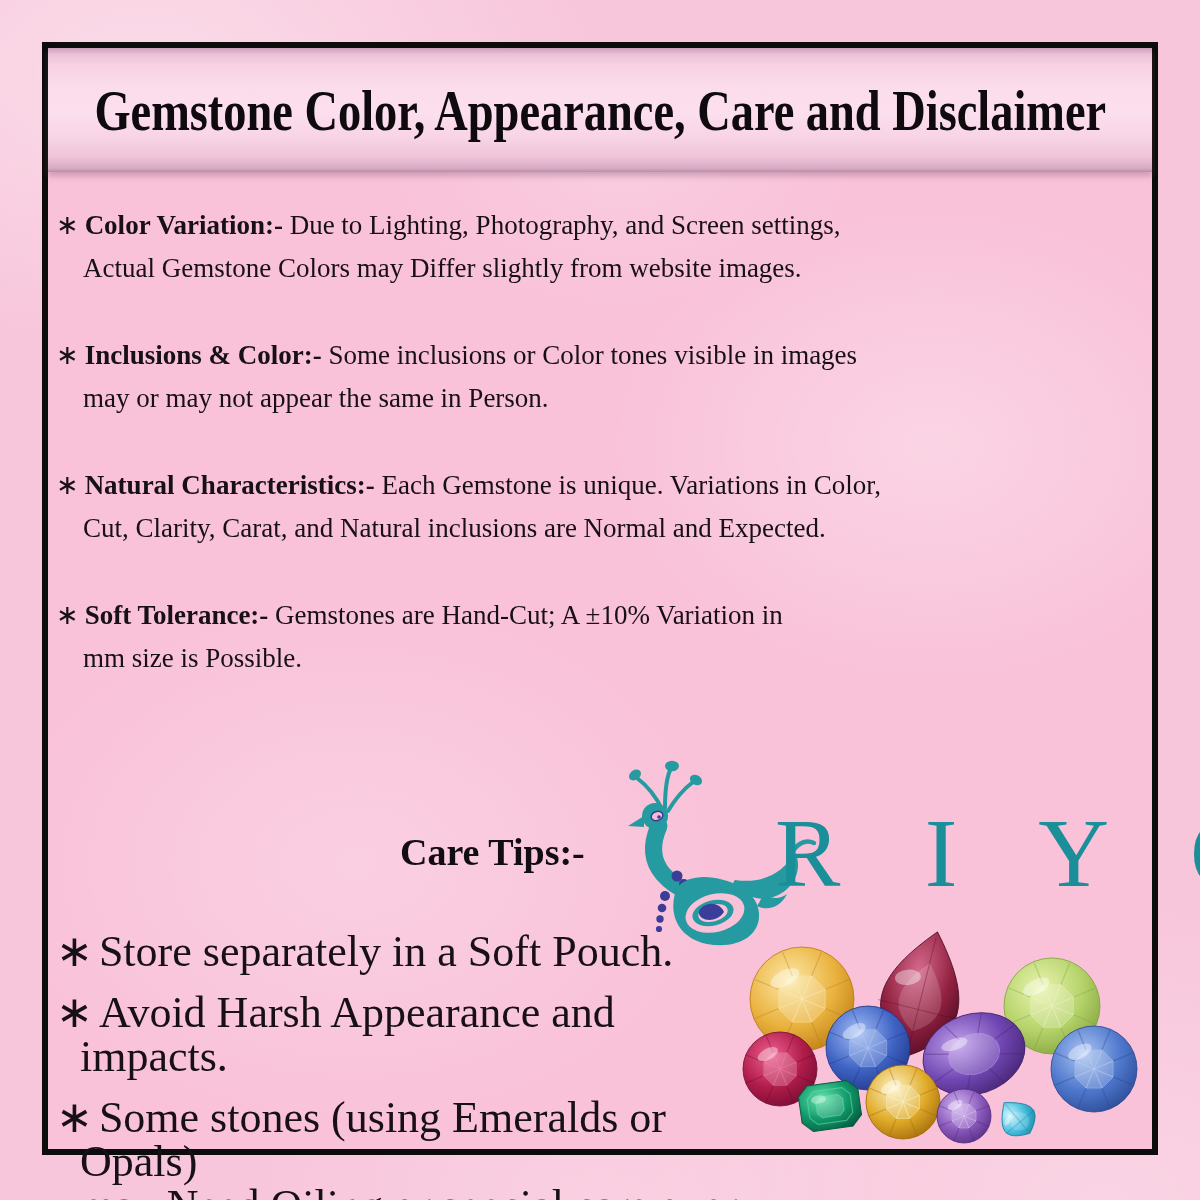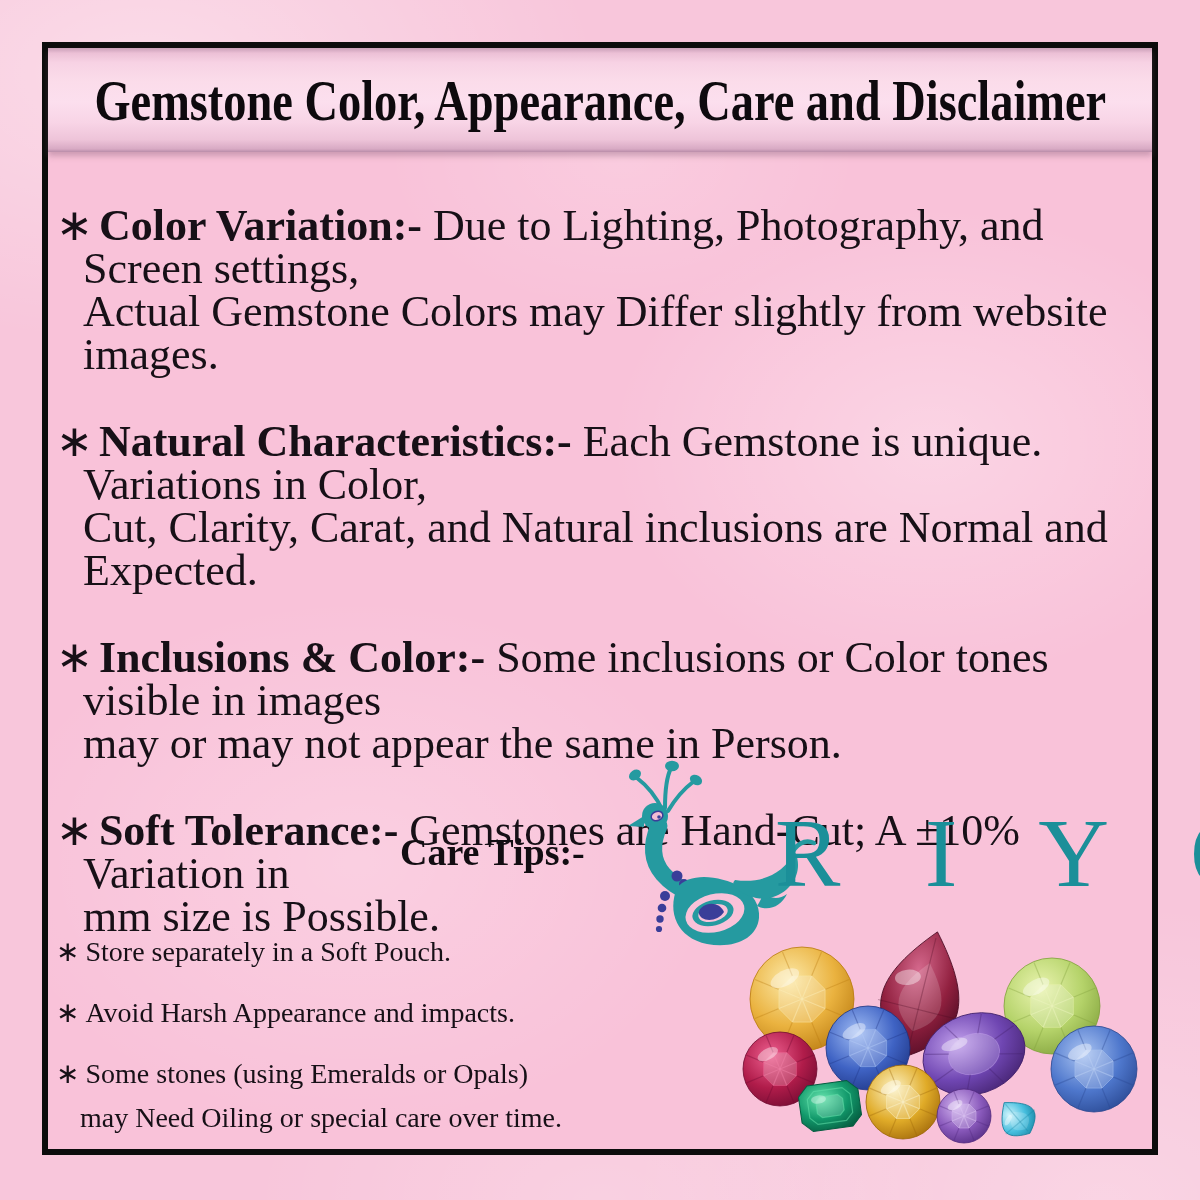--- a/index.html
+++ b/index.html
@@ -15,70 +15,70 @@
   .frame{
     position:absolute;left:42px;top:42px;width:1104px;height:1101px;
     border:6px solid #0c0c0c;
     background:
       radial-gradient(ellipse 460px 340px at 80% 36%, rgba(255,255,255,.30), rgba(255,255,255,0) 70%),
       radial-gradient(ellipse 520px 380px at 28% 74%, rgba(255,255,255,.22), rgba(255,255,255,0) 70%),
       radial-gradient(ellipse 340px 220px at 52% 10%, rgba(255,255,255,.16), rgba(255,255,255,0) 70%),
       #f9c2d9;
   }
   .band{
-    position:absolute;left:0;top:0;right:0;height:104px;
+    position:absolute;left:0;top:0;right:0;height:124px;
     display:flex;align-items:center;justify-content:center;
     background:linear-gradient(180deg,#c99fb7 0%,#ecc0d6 5%,#f7d2e4 14%,#fbdcea 32%,#fcdfee 52%,#f8d4e6 72%,#eec4d9 88%,#d8aac4 97%,#b98ca9 100%);
     box-shadow:0 4px 6px rgba(120,80,105,.35);
   }
   .title{
     font-size:58px;font-weight:bold;color:#0e0a0e;white-space:nowrap;
     transform:scaleX(.8);transform-origin:center;letter-spacing:0;
   }
   .bullets{position:absolute;left:8px;top:156px;width:1084px;}
   .bullet{
-    font-size:44px;line-height:43px;color:#171017;
+    font-size:27px;line-height:43px;color:#171017;
     padding-left:27px;text-indent:-27px;margin:0 0 44px 0;
   }
   .bullet .rest,.tip .rest{white-space:pre-wrap;}
   .bullet b{font-weight:bold;}
   .ast{display:inline-block;text-indent:0;margin-right:6px;}
   .care-heading{
     position:absolute;left:352px;top:782px;font-size:38px;font-weight:bold;color:#120d12;white-space:nowrap;
   }
   .riyo{
     position:absolute;left:727px;top:752px;font-size:98px;line-height:1.1;
     color:#1b8f99;letter-spacing:30px;white-space:nowrap;
   }
   .peacock{position:absolute;left:567px;top:706px;width:240px;height:204px;}
   .tips{position:absolute;left:8px;top:882px;width:700px;}
   .tip{
-    font-size:28px;line-height:44px;color:#171017;
+    font-size:44px;line-height:44px;color:#171017;
     padding-left:24px;text-indent:-24px;margin:0 0 17px 0;
   }
   .gems{position:absolute;left:692px;top:876px;width:430px;height:230px;}
 </style>
 </head>
 <body>
 
 <div class="frame">
 
   <div class="band">
     <div class="title">Gemstone Color, Appearance, Care and Disclaimer</div>
   </div>
 
   <div class="bullets">
   <p class="bullet"><span class="ast">∗</span><b class="lead">Color Variation:-</b> <span class="rest">Due to Lighting, Photography, and Screen settings,
 Actual Gemstone Colors may Differ slightly from website images.</span></p>
 
+  <p class="bullet"><span class="ast">∗</span><b class="lead">Inclusions &amp; Color:-</b> <span class="rest">Some inclusions or Color tones visible in images
+may or may not appear the same in Person.</span></p>
+
   <p class="bullet"><span class="ast">∗</span><b class="lead">Natural Characteristics:-</b> <span class="rest">Each Gemstone is unique. Variations in Color,
 Cut, Clarity, Carat, and Natural inclusions are Normal and Expected.</span></p>
-
-  <p class="bullet"><span class="ast">∗</span><b class="lead">Inclusions &amp; Color:-</b> <span class="rest">Some inclusions or Color tones visible in images
-may or may not appear the same in Person.</span></p>
 
 
   <p class="bullet"><span class="ast">∗</span><b class="lead">Soft Tolerance:-</b> <span class="rest">Gemstones are Hand-Cut; A ±10% Variation in
 mm size is Possible.</span></p>
 </div>
 
   <div class="care-heading">Care Tips:-</div>
 
   <svg class="peacock" viewBox="0 0 240 200" xmlns="http://www.w3.org/2000/svg">
     <g fill="none" stroke="#259aa0" stroke-width="4" stroke-linecap="round">

